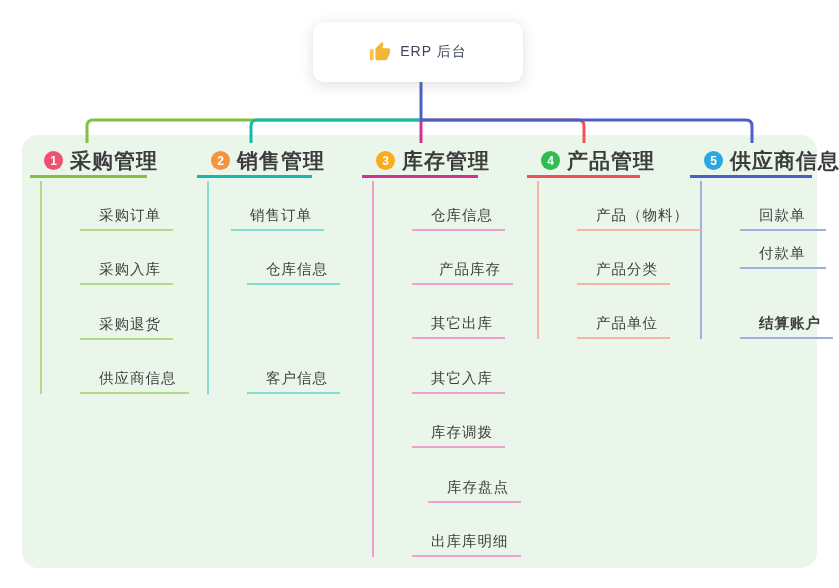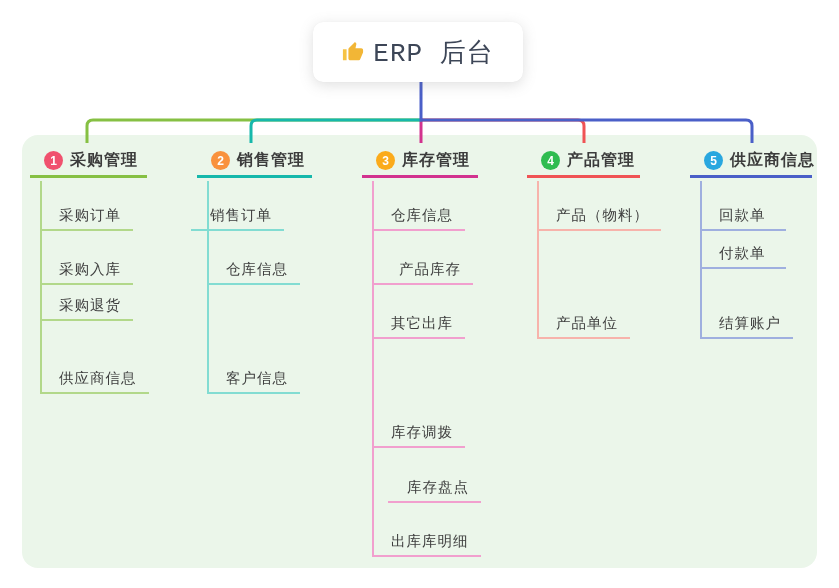--- a/index.html
+++ b/index.html
@@ -17,49 +17,49 @@
   #connectors{position:absolute;left:0;top:0;width:839px;height:588px;pointer-events:none;}
 
   .root-node{
     position:absolute;left:313px;top:22px;width:210px;height:60px;
     background:#ffffff;border-radius:10px;
     box-shadow:0 3px 14px rgba(110,110,110,.22), 0 0 1px rgba(0,0,0,.06);
     display:flex;align-items:center;justify-content:center;gap:9px;
     z-index:3;
   }
   .root-title{
-    font-size:26px;color:#3d4657;font-weight:500;letter-spacing:1px;white-space:nowrap;font-family:Liberation Mono, monospace;
+    font-size:14px;color:#3d4657;font-weight:500;letter-spacing:1px;white-space:nowrap;
   }
 
   .branch-header{
     position:absolute;top:146px;height:32px;
     border-bottom:3px solid #000;
     display:flex;align-items:center;
     padding-left:14px;box-sizing:border-box;
     white-space:nowrap;z-index:2;
   }
   .badge{
     width:19px;height:19px;border-radius:50%;
     color:#fff;font-size:12px;font-weight:600;
     display:inline-flex;align-items:center;justify-content:center;
     margin-right:7px;flex:0 0 auto;
   }
   .branch-title{
-    font-size:16px;color:#3c3c3c;font-weight:600;letter-spacing:1px;
+    font-size:21px;color:#3c3c3c;font-weight:600;letter-spacing:1px;
   }
 
   .rail{position:absolute;width:2px;z-index:1;}
 
   .child-item{
     position:absolute;
     border-bottom:2px solid #ccc;
     padding:0 12px 4px 19px;
     min-width:55px;
     font-size:14.5px;color:#3e3e3e;letter-spacing:1px;
-    line-height:20px;white-space:nowrap;z-index:2;
+    line-height:20px;white-space:nowrap;z-index:2;margin-left:40px;
   }
 
   .thumb-icon{width:22px;height:22px;flex:0 0 auto;}
 </style>
 </head>
 <body>
 
 <div id="stage">
   <div class="panel" style="background: rgb(235, 246, 234);"></div>
 
@@ -79,49 +79,51 @@
     </svg>
     <span class="root-title">ERP 后台</span>
   </div>
 <div class="branch-header" style="left: 30px; width: 117px; border-bottom-color: rgb(134, 192, 67);">
       <span class="badge" style="background: rgb(240, 81, 110);">1</span>
       <span class="branch-title">采购管理</span>
     </div>
     <div class="rail" style="left: 40px; top: 181px; height: 212.7px; background: rgb(178, 216, 138);"></div>
     <div class="child-item" style="left: 40px; top: 204.5px; border-bottom-color: rgb(178, 216, 138);"><span>采购订单</span></div>
     <div class="child-item" style="left: 40px; top: 258.9px; border-bottom-color: rgb(178, 216, 138);"><span>采购入库</span></div>
-    <div class="child-item" style="left: 40px; top: 295px; border-bottom-color: rgb(178, 216, 138);"><span>采购退货</span></div>
+    <div class="child-item" style="left: 40px; top: 314px; border-bottom-color: rgb(178, 216, 138);"><span>采购退货</span></div>
     <div class="child-item" style="left: 40px; top: 367.7px; border-bottom-color: rgb(178, 216, 138);"><span>供应商信息</span></div>
     <div class="branch-header" style="left: 197px; width: 115px; border-bottom-color: rgb(22, 184, 171);">
       <span class="badge" style="background: rgb(249, 146, 61);">2</span>
       <span class="branch-title">销售管理</span>
     </div>
     <div class="rail" style="left: 207px; top: 181px; height: 212.7px; background: rgb(130, 220, 210);"></div>
     <div class="child-item" style="left: 191px; top: 204.5px; border-bottom-color: rgb(130, 220, 210);"><span>销售订单</span></div>
     <div class="child-item" style="left: 207px; top: 258.9px; border-bottom-color: rgb(130, 220, 210);"><span>仓库信息</span></div>
     <div class="child-item" style="left: 207px; top: 367.7px; border-bottom-color: rgb(130, 220, 210);"><span>客户信息</span></div>
     <div class="branch-header" style="left: 362px; width: 116px; border-bottom-color: rgb(210, 51, 143);">
       <span class="badge" style="background: rgb(251, 171, 27);">3</span>
       <span class="branch-title">库存管理</span>
     </div>
     <div class="rail" style="left: 372px; top: 181px; height: 375.9px; background: rgb(241, 159, 206);"></div>
     <div class="child-item" style="left: 372px; top: 204.5px; border-bottom-color: rgb(241, 159, 206);"><span>仓库信息</span></div>
     <div class="child-item" style="left: 372px; top: 258.9px; border-bottom-color: rgb(241, 159, 206); padding-left: 27px;"><span>产品库存</span></div>
     <div class="child-item" style="left: 372px; top: 313.3px; border-bottom-color: rgb(241, 159, 206);"><span>其它出库</span></div>
+    <div class="child-item" style="left: 372px; top: 367.7px; border-bottom-color: rgb(241, 159, 206);"><span>其它入库</span></div>
     <div class="child-item" style="left: 372px; top: 422.1px; border-bottom-color: rgb(241, 159, 206);"><span>库存调拨</span></div>
     <div class="child-item" style="left: 388px; top: 476.5px; border-bottom-color: rgb(241, 159, 206);"><span>库存盘点</span></div>
     <div class="child-item" style="left: 372px; top: 530.9px; border-bottom-color: rgb(241, 159, 206);"><span>出库库明细</span></div>
     <div class="branch-header" style="left: 527px; width: 113px; border-bottom-color: rgb(240, 83, 85);">
       <span class="badge" style="background: rgb(47, 188, 80);">4</span>
       <span class="branch-title">产品管理</span>
     </div>
     <div class="rail" style="left: 537px; top: 181px; height: 158.3px; background: rgb(247, 179, 171);"></div>
     <div class="child-item" style="left: 537px; top: 204.5px; border-bottom-color: rgb(247, 179, 171);"><span>产品（物料）</span></div>
+    <div class="child-item" style="left: 537px; top: 258.9px; border-bottom-color: rgb(247, 179, 171);"><span>产品分类</span></div>
     <div class="child-item" style="left: 537px; top: 313.3px; border-bottom-color: rgb(247, 179, 171);"><span>产品单位</span></div>
     <div class="branch-header" style="left: 690px; width: 122px; border-bottom-color: rgb(74, 95, 200);">
       <span class="badge" style="background: rgb(41, 167, 223);">5</span>
       <span class="branch-title">供应商信息</span>
     </div>
     <div class="rail" style="left: 700px; top: 181px; height: 158.3px; background: rgb(159, 175, 223);"></div>
     <div class="child-item" style="left: 700px; top: 204.5px; border-bottom-color: rgb(159, 175, 223);"><span>回款单</span></div>
     <div class="child-item" style="left: 700px; top: 243px; border-bottom-color: rgb(159, 175, 223);"><span>付款单</span></div>
-    <div class="child-item" style="left: 700px; top: 313.3px; border-bottom-color: rgb(159, 175, 223);"><span>结算账户</span></div>
+    <div class="child-item" style="left: 700px; top: 313.3px; border-bottom-color: rgb(159, 175, 223); font-weight: bold;"><span>结算账户</span></div>
   </div>
 
 </body></html>

